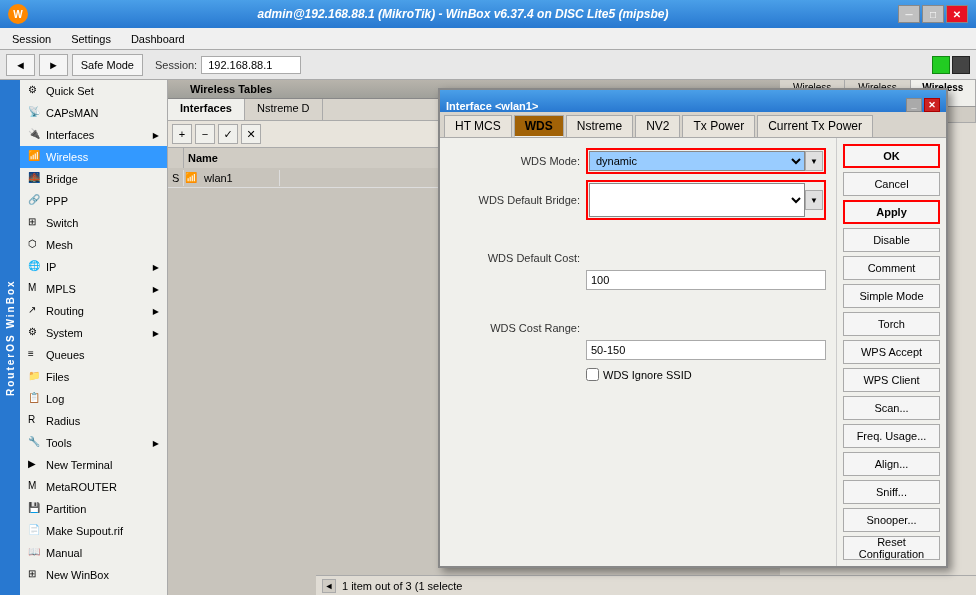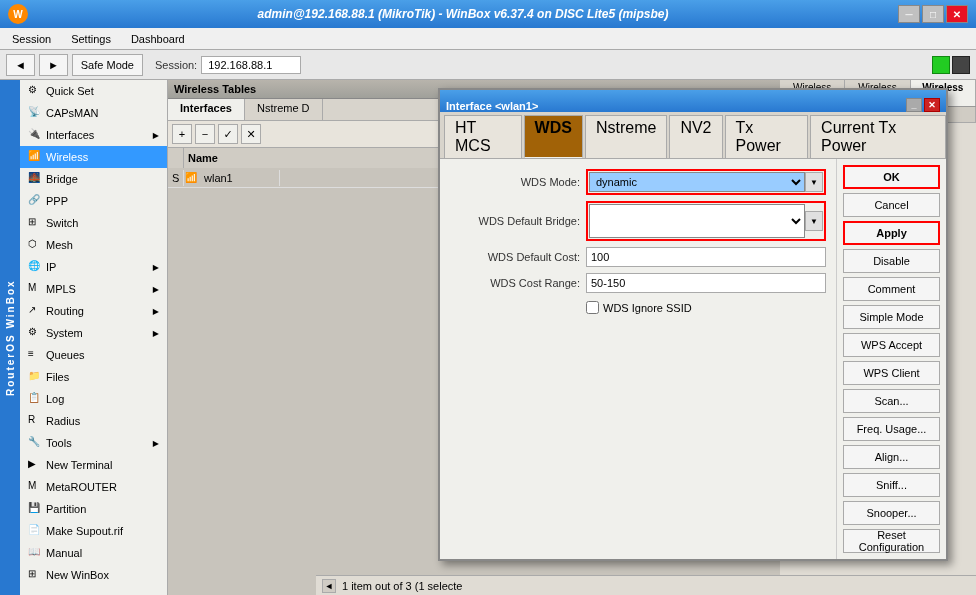--- a/index.html
+++ b/index.html
@@ -113,21 +113,21 @@
 
     
     .content-area {
       flex: 1;
       background: #c8c4bc;
       position: relative;
       overflow: hidden;
     }
     .panel-title {
       background: linear-gradient(to bottom, #b8b4ac, #a0a09a);
-      padding: 3px 6px;
+      padding: 3px 22px;
       font-weight: bold;
       font-size: 11px;
       border-bottom: 1px solid #888;
     }
 
     
     .dialog {
       position: absolute;
       left: 270px;
       top: 8px;
@@ -164,21 +164,21 @@
       padding-top: 3px;
       padding-left: 4px;
       gap: 2px;
     }
     .dialog-tab {
       padding: 3px 10px;
       background: #e8e4dc;
       border: 1px solid #aaa;
       border-bottom: none;
       cursor: pointer;
-      font-size: 16px;
+      font-size: 12px;
     }
     .dialog-tab.active {
       background: #a16207;
       border-bottom: 1px solid #f0f0ec;
       font-weight: bold;
     }
     .dialog-content {
       padding: 10px;
     }
     .form-row {
@@ -193,20 +193,21 @@
       font-size: 11px;
       color: #333;
     }
     .form-control {
       flex: 1;
       height: 20px;
       border: 1px solid #aaa;
       background: white;
       padding: 0 4px;
       font-size: 11px;
+      margin-top: 44px;
     }
     .form-select {
       flex: 1;
       height: 20px;
       border: 1px solid #aaa;
       background: #99ccff;
       padding: 0 4px;
       font-size: 11px;
     }
     .dropdown-btn {
@@ -626,20 +627,21 @@
           </div>
         </div>
 
         <div style="width:110px;padding:6px;display:flex;flex-direction:column;gap:4px;border-left:1px solid #ccc;background:#f0f0ec;">
           <button class="side-btn primary" style="border:2px solid red;font-weight:bold;">OK</button>
           <button class="side-btn">Cancel</button>
           <button class="side-btn primary" style="border:2px solid red;font-weight:bold;">Apply</button>
           <button class="side-btn">Disable</button>
           <button class="side-btn">Comment</button>
           <button class="side-btn">Simple Mode</button>
+          <button class="side-btn">Torch</button>
           <button class="side-btn">WPS Accept</button>
           <button class="side-btn">WPS Client</button>
           <button class="side-btn">Scan...</button>
           <button class="side-btn">Freq. Usage...</button>
           <button class="side-btn">Align...</button>
           <button class="side-btn">Sniff...</button>
           <button class="side-btn">Snooper...</button>
           <button class="side-btn">Reset Configuration</button>
         </div>
       </div>

